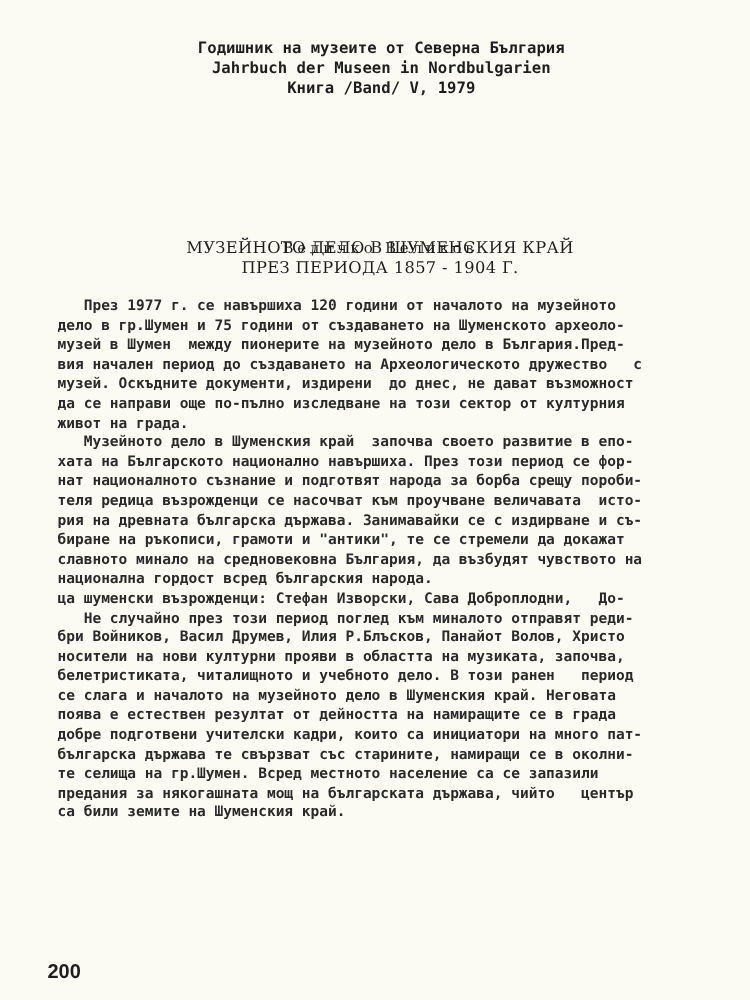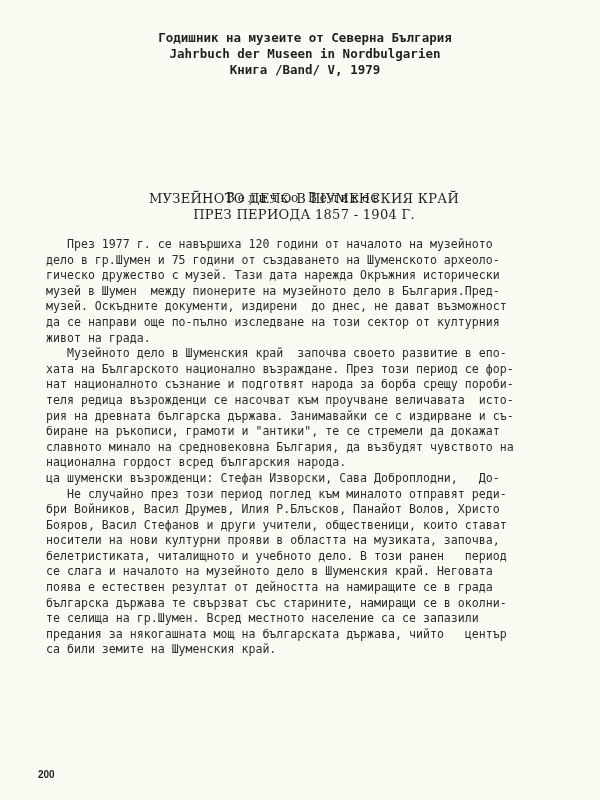--- a/index.html
+++ b/index.html
@@ -22,26 +22,26 @@
     font-size: 13px; line-height: 16px; letter-spacing: 0.3px; margin-top: 44px;
   }
   .title div { margin-left: 8px; }
   .author {
     position: absolute; top: 191px; left: 0; width: 600px; text-align: center;
     font-family: "DejaVu Serif", "Liberation Serif", serif;
     font-size: 12px; letter-spacing: 3px; margin-left: 4px;
   }
   .body {
     position: absolute; left: 46px; top: 237px; width: 520px;
-    font-size: 11.6px; line-height: 15.6px; font-weight: normal; color: #2a2a2a;
+    font-size: 11.6px; line-height: 15.6px; font-weight: bold; color: #2a2a2a;
   }
   .body .line { white-space: pre; display: block; }
   .page-number {
     position: absolute; left: 38px; top: 769px;
-    font-family: "Liberation Sans", sans-serif; font-weight: bold; font-size: 10px;
+    font-family: "Liberation Sans", sans-serif; font-weight: bold; font-size: 16px;
   }
 </style>
 </head>
 <body>
 
 <div class="page">
   <div class="header">
     <div>Годишник на музеите от Северна България</div>
     <div>Jahrbuch der Museen in Nordbulgarien</div>
     <div>Книга  /Band/ V, 1979</div>
@@ -50,41 +50,41 @@
   <div class="title">
     <div>МУЗЕЙНОТО ДЕЛО В ШУМЕНСКИЯ КРАЙ</div>
     <div>ПРЕЗ ПЕРИОДА 1857 - 1904 Г.</div>
   </div>
 
   <div class="author">Величко Великов</div>
 
   <div class="body">
     <span class="line">   През 1977 г. се навършиха 120 години от началото на музейното</span>
     <span class="line">дело в гр.Шумен и 75 години от създаването на Шуменското археоло-</span>
-    <span class="line">гическо дружество с музей. Тази дата нарежда Окръжния исторически</span>
     <span class="line">музей в Шумен  между пионерите на музейното дело в България.Пред-</span>
+    <span class="line">вия начален период до създаването на Археологическото дружество   с</span>
     <span class="line">музей. Оскъдните документи, издирени  до днес, не дават възможност</span>
     <span class="line">да се направи още по-пълно изследване на този сектор от културния</span>
     <span class="line">живот на града.</span>
     <span class="line">   Музейното дело в Шуменския край  започва своето развитие в епо-</span>
-    <span class="line">хата на Българското национално възраждане. През този период се фор-</span>
+    <span class="line">хата на Българското национално навършиха. През този период се фор-</span>
     <span class="line">нат националното съзнание и подготвят народа за борба срещу пороби-</span>
     <span class="line">теля редица възрожденци се насочват към проучване величавата  исто-</span>
     <span class="line">рия на древната българска държава. Занимавайки се с издирване и съ-</span>
     <span class="line">биране на ръкописи, грамоти и "антики", те се стремели да докажат</span>
     <span class="line">славното минало на средновековна България, да възбудят чувството на</span>
     <span class="line">национална гордост всред българския народа.</span>
     <span class="line">ца шуменски възрожденци: Стефан Изворски, Сава Доброплодни,   До-</span>
     <span class="line">   Не случайно през този период поглед към миналото отправят реди-</span>
     <span class="line">бри Войников, Васил Друмев, Илия Р.Блъсков, Панайот Волов, Христо</span>
-    <span class="line">Бояров, Васил Стефанов и други учители, общественици, които стават</span>
     <span class="line">носители на нови културни прояви в областта на музиката, започва,</span>
     <span class="line">белетристиката, читалищното и учебното дело. В този ранен   период</span>
     <span class="line">се слага и началото на музейното дело в Шуменския край. Неговата</span>
     <span class="line">поява е естествен резултат от дейността на намиращите се в града</span>
+    <span class="line">добре подготвени учителски кадри, които са инициатори на много пат-</span>
     <span class="line">българска държава те свързват със старините, намиращи се в околни-</span>
     <span class="line">те селища на гр.Шумен. Всред местното население са се запазили</span>
     <span class="line">предания за някогашната мощ на българската държава, чийто   център</span>
     <span class="line">са били земите на Шуменския край.</span>
   </div>
 
   <div class="page-number">200</div>
 </div>
 
 </body></html>

